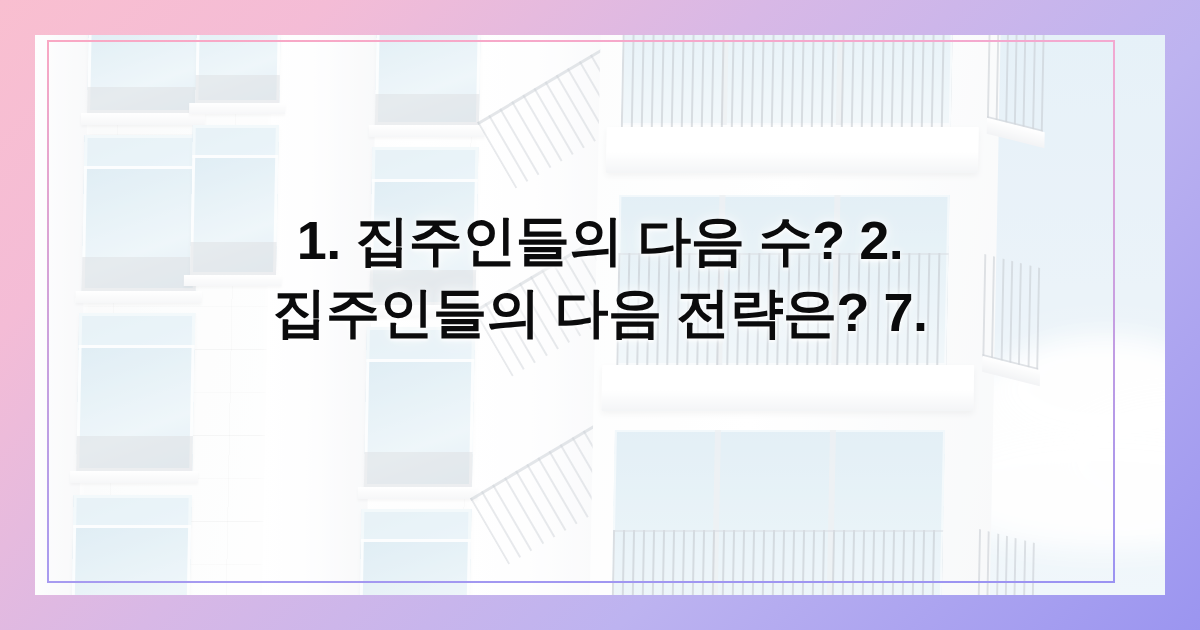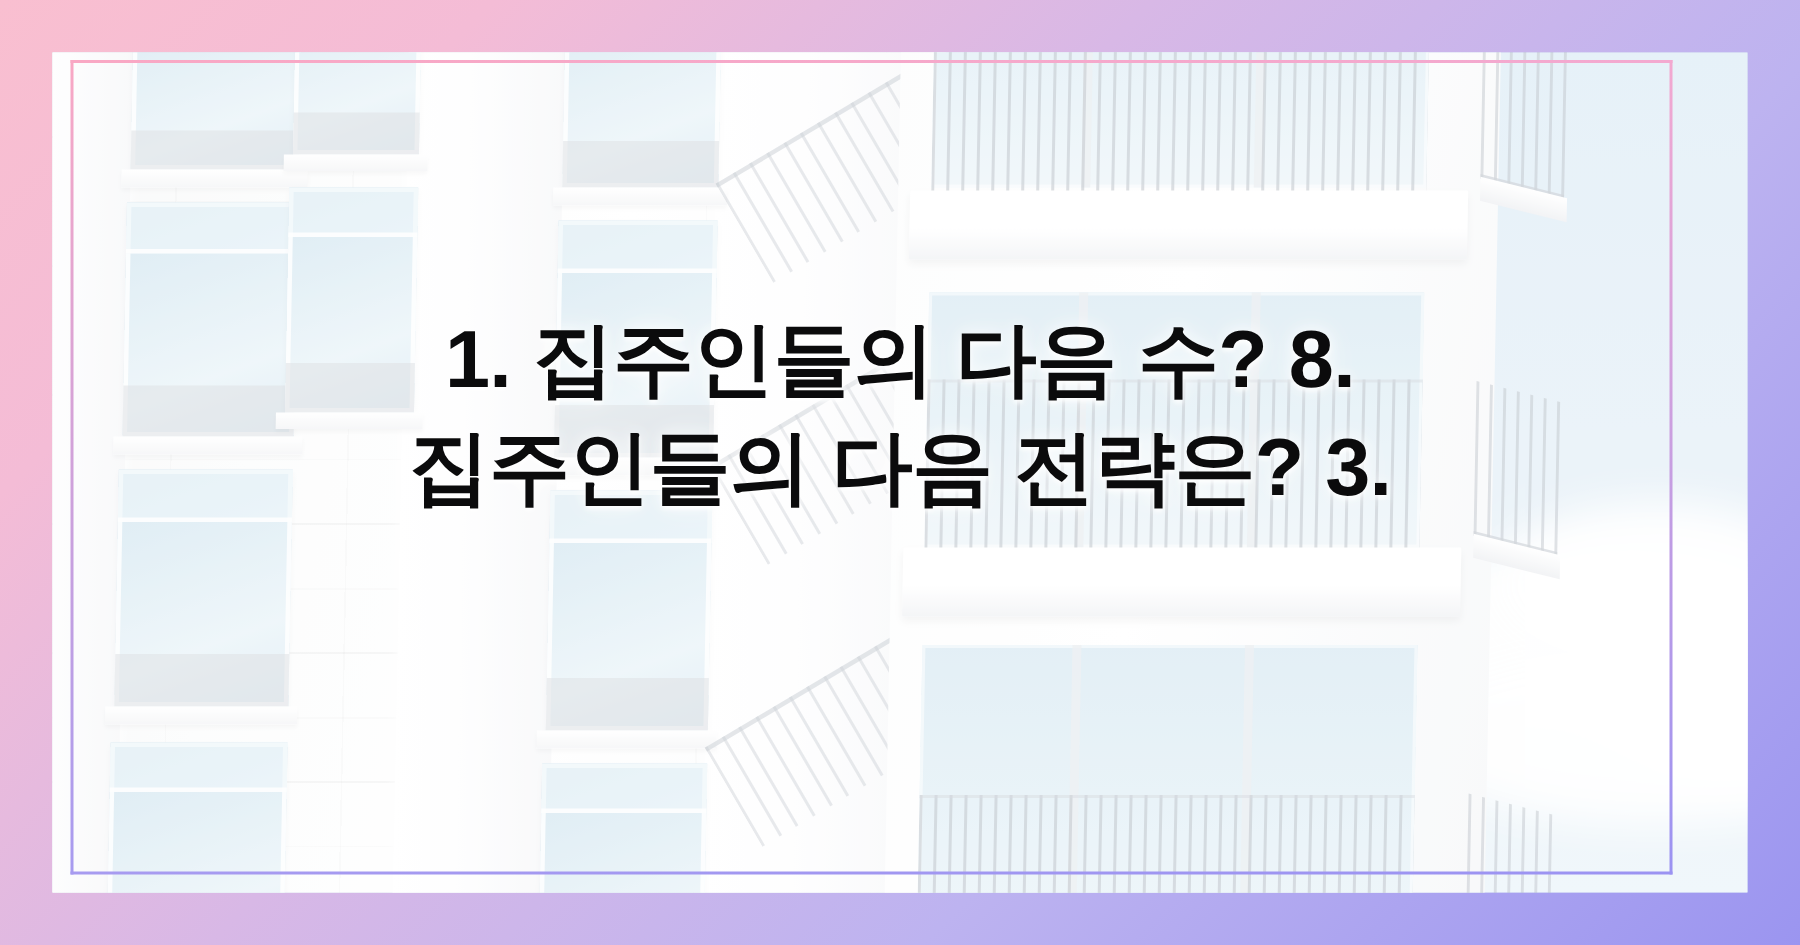--- a/index.html
+++ b/index.html
@@ -362,15 +362,15 @@
         </div>
 
       </div>
     </div>
 
     <div class="photo-wash"></div>
   </div>
 
   <div class="inner-frame"></div>
 
-  <div class="headline">1. 집주인들의 다음 수? 8. 집주인들의 다음 전략은? 3.</div>
+  <div class="headline">1. 집주인들의 다음 수? 2. 집주인들의 다음 전략은? 7.</div>
 
 </div>
 
 </body></html>

